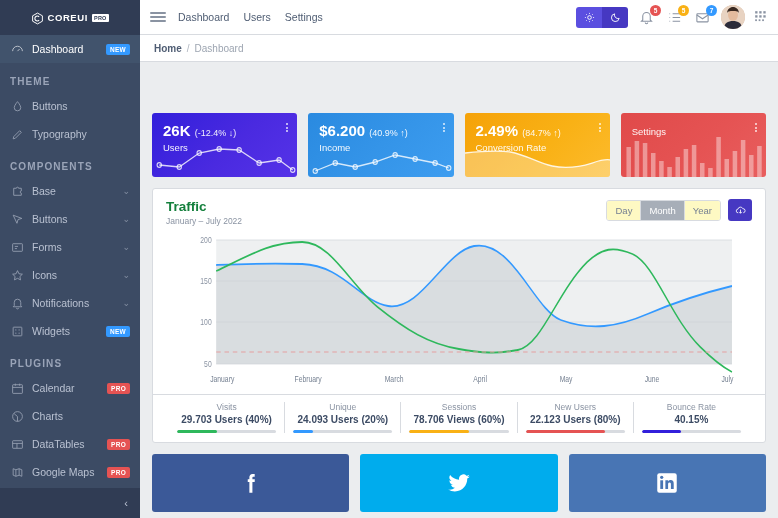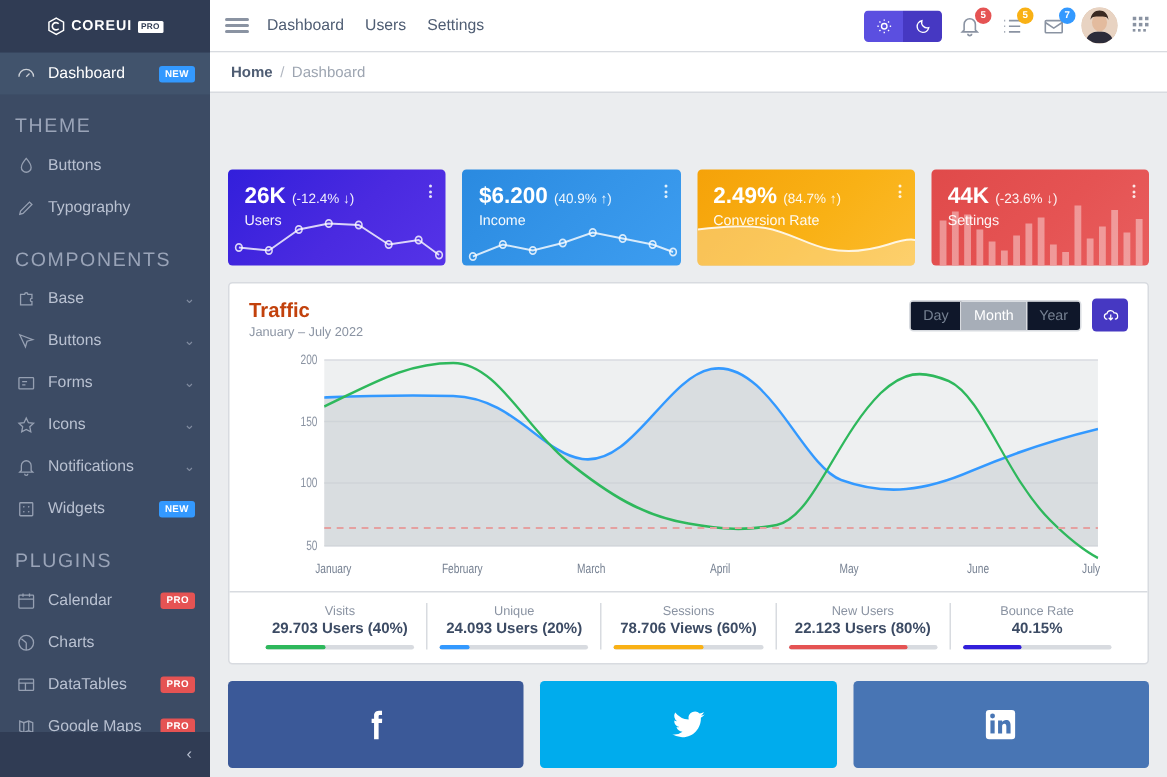--- a/index.html
+++ b/index.html
@@ -42,21 +42,21 @@
   }
   .nav-item.active { background: #44587299; color: #fff; }
   .nav-ico {
     width: 14px; height: 14px; flex-shrink: 0;
     display: flex; align-items: center; justify-content: center;
     opacity: .72;
   }
   .nav-ico svg { width: 13px; height: 13px; display: block; }
   .nav-label { flex: 1; white-space: nowrap; }
   .nav-title {
-    color: #9aa4b8; font-size: 13px; font-weight: 400;
+    color: #9aa4b8; font-size: 10px; font-weight: 700;
     letter-spacing: 1.1px; padding: 13px 10px 5px;
     text-transform: uppercase;
   }
   .badge-new {
     background: #39f; color: #fff; font-size: 6.5px; font-weight: 700;
     padding: 2px 4px; border-radius: 2px; letter-spacing: .3px;
   }
   .badge-pro {
     background: #e55353; color: #fff; font-size: 6.5px; font-weight: 700;
     padding: 2px 4px; border-radius: 2px; letter-spacing: .3px;
@@ -137,27 +137,27 @@
   .dots i { width: 2px; height: 2px; background: #fff; border-radius: 50%; opacity: .85; }
   .spark { position: absolute; left: 0; right: 0; bottom: 0; height: 50px; z-index: 1; }
   .spark svg { width: 100%; height: 100%; display: block; }
 
   
   .panel {
     background: #fff; border-radius: 3px; margin-top: 11px;
     border: 1px solid #d8dbe0;
   }
   .panel-head { display: flex; align-items: flex-start; padding: 10px 13px 0; }
-  .panel-title { font-size: 13.5px; font-weight: 700; color: #c2410c; }
+  .panel-title { font-size: 13.5px; font-weight: 700; color: #15803d; }
   .panel-sub { font-size: 8.5px; color: #8a93a2; margin-top: 2px; }
   .panel-tools { margin-left: auto; display: flex; gap: 7px; align-items: center; }
   .btn-group { display: flex; border: 1px solid #d8dbe0; border-radius: 3px; overflow: hidden; }
   .bg-btn {
     font-size: 9.5px; padding: 4px 8px; color: #768192; cursor: pointer;
-    background: #0f172a; border-right: 1px solid #d8dbe0;
+    background: #fef9c3; border-right: 1px solid #d8dbe0;
   }
   .bg-btn:last-child { border-right: 0; }
   .bg-btn.active { background: #a7aeb8; color: #fff; }
   .dl-btn {
     width: 24px; height: 22px; background: #4638c2; border-radius: 3px;
     display: flex; align-items: center; justify-content: center; cursor: pointer;
   }
   .dl-btn svg { width: 11px; height: 11px; }
 
   .chart-wrap { padding: 6px 27px 2px; }
@@ -504,21 +504,20 @@
           </div>
         </div>
 
         <div class="card" style="background:linear-gradient(135deg,#e04a4a 0%,#e55353 55%,#e85e5e 100%)">
           <div class="dots">
               <i></i>
               <i></i>
               <i></i>
             </div>
           <div class="card-head">
-            <div class="card-val"><span>44K</span> <span class="delta">(-23.6% ↓)</span></div>
             <div class="card-lbl">Settings</div>
           </div>
           <div class="spark">
             <svg viewBox="0 0 160 50" preserveAspectRatio="none">
               <g fill="#ffffff66">
                 <rect x="6" y="20" width="5" height="30"></rect>
                   <rect x="15" y="14" width="5" height="36"></rect>
                 <rect x="24" y="16" width="5" height="34"></rect>
                   <rect x="33" y="26" width="5" height="24"></rect>
                 <rect x="42" y="34" width="5" height="16"></rect>

